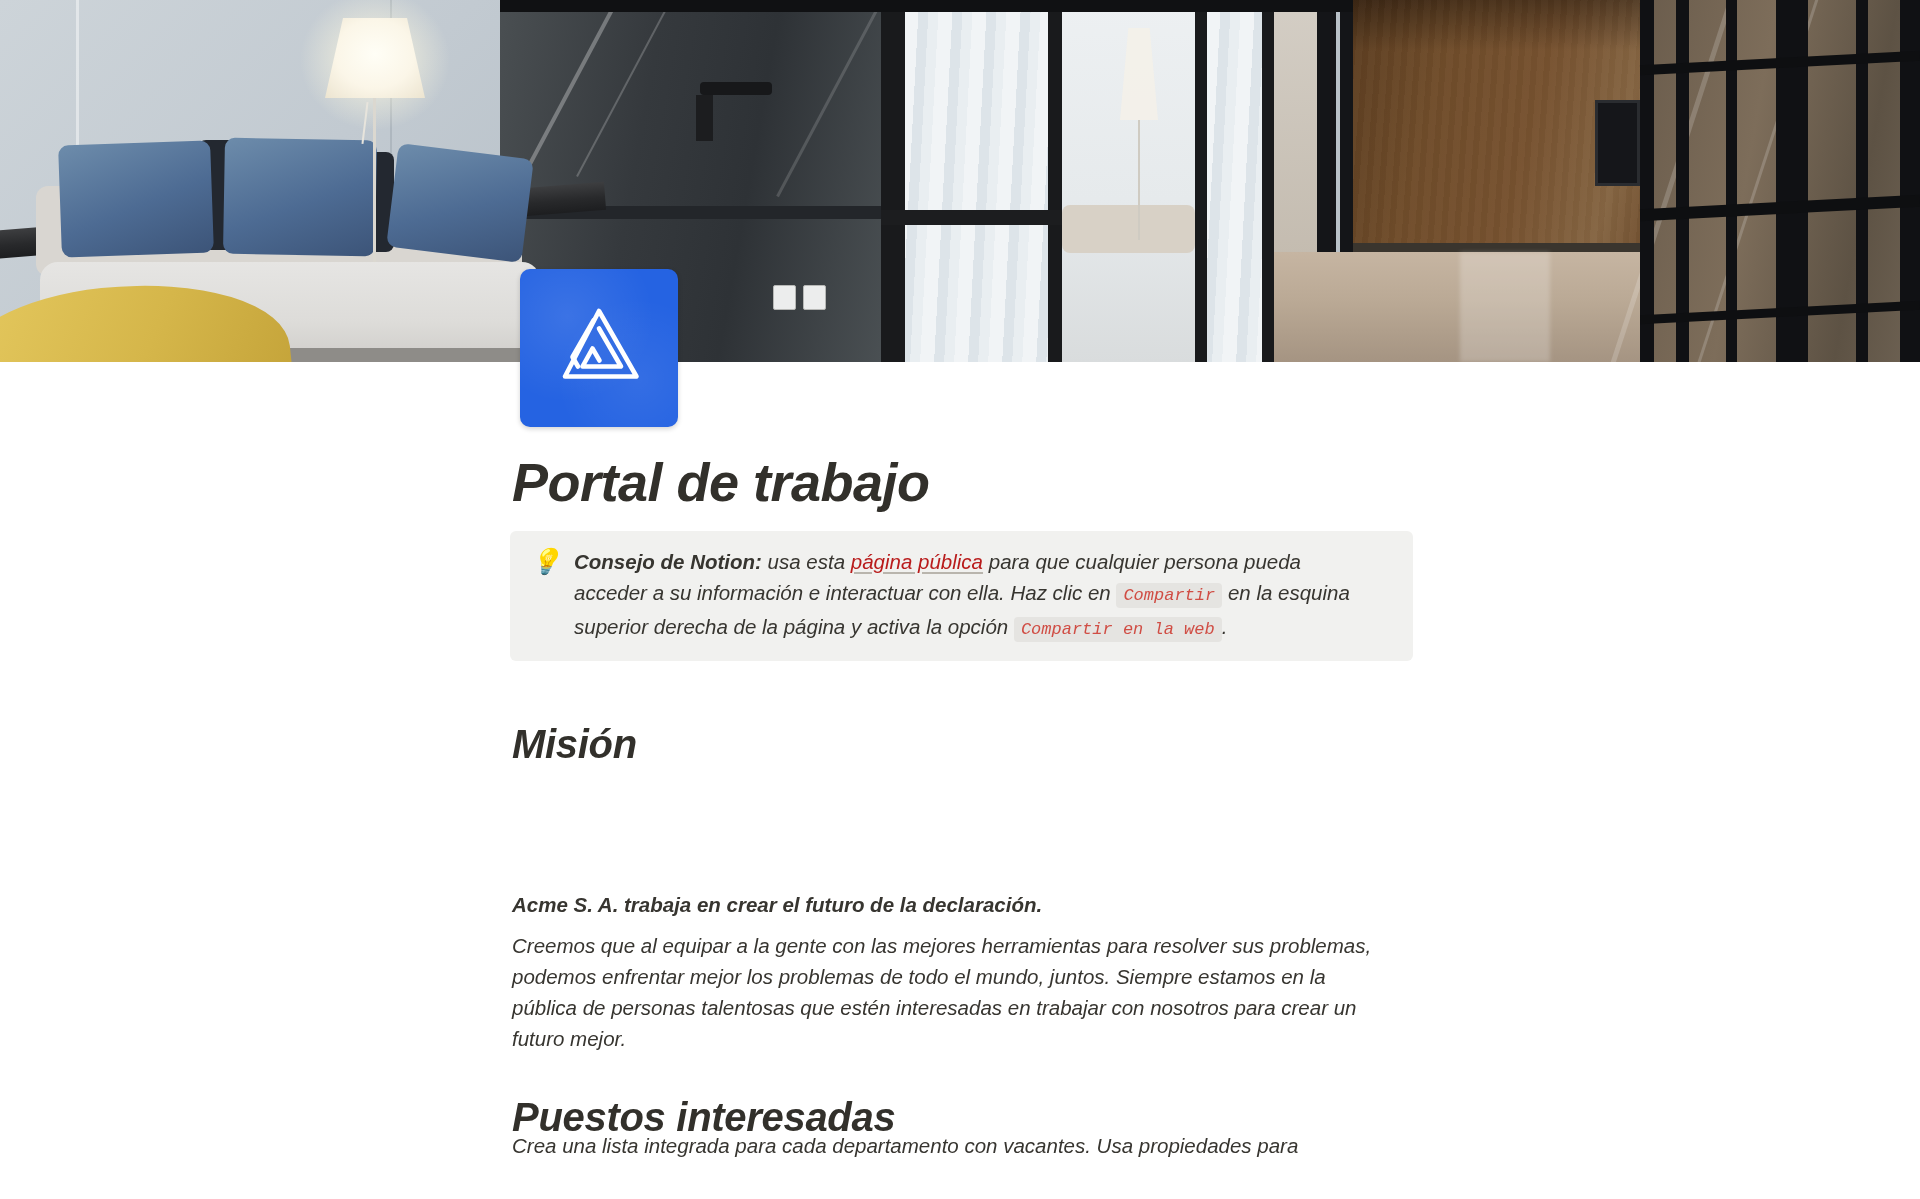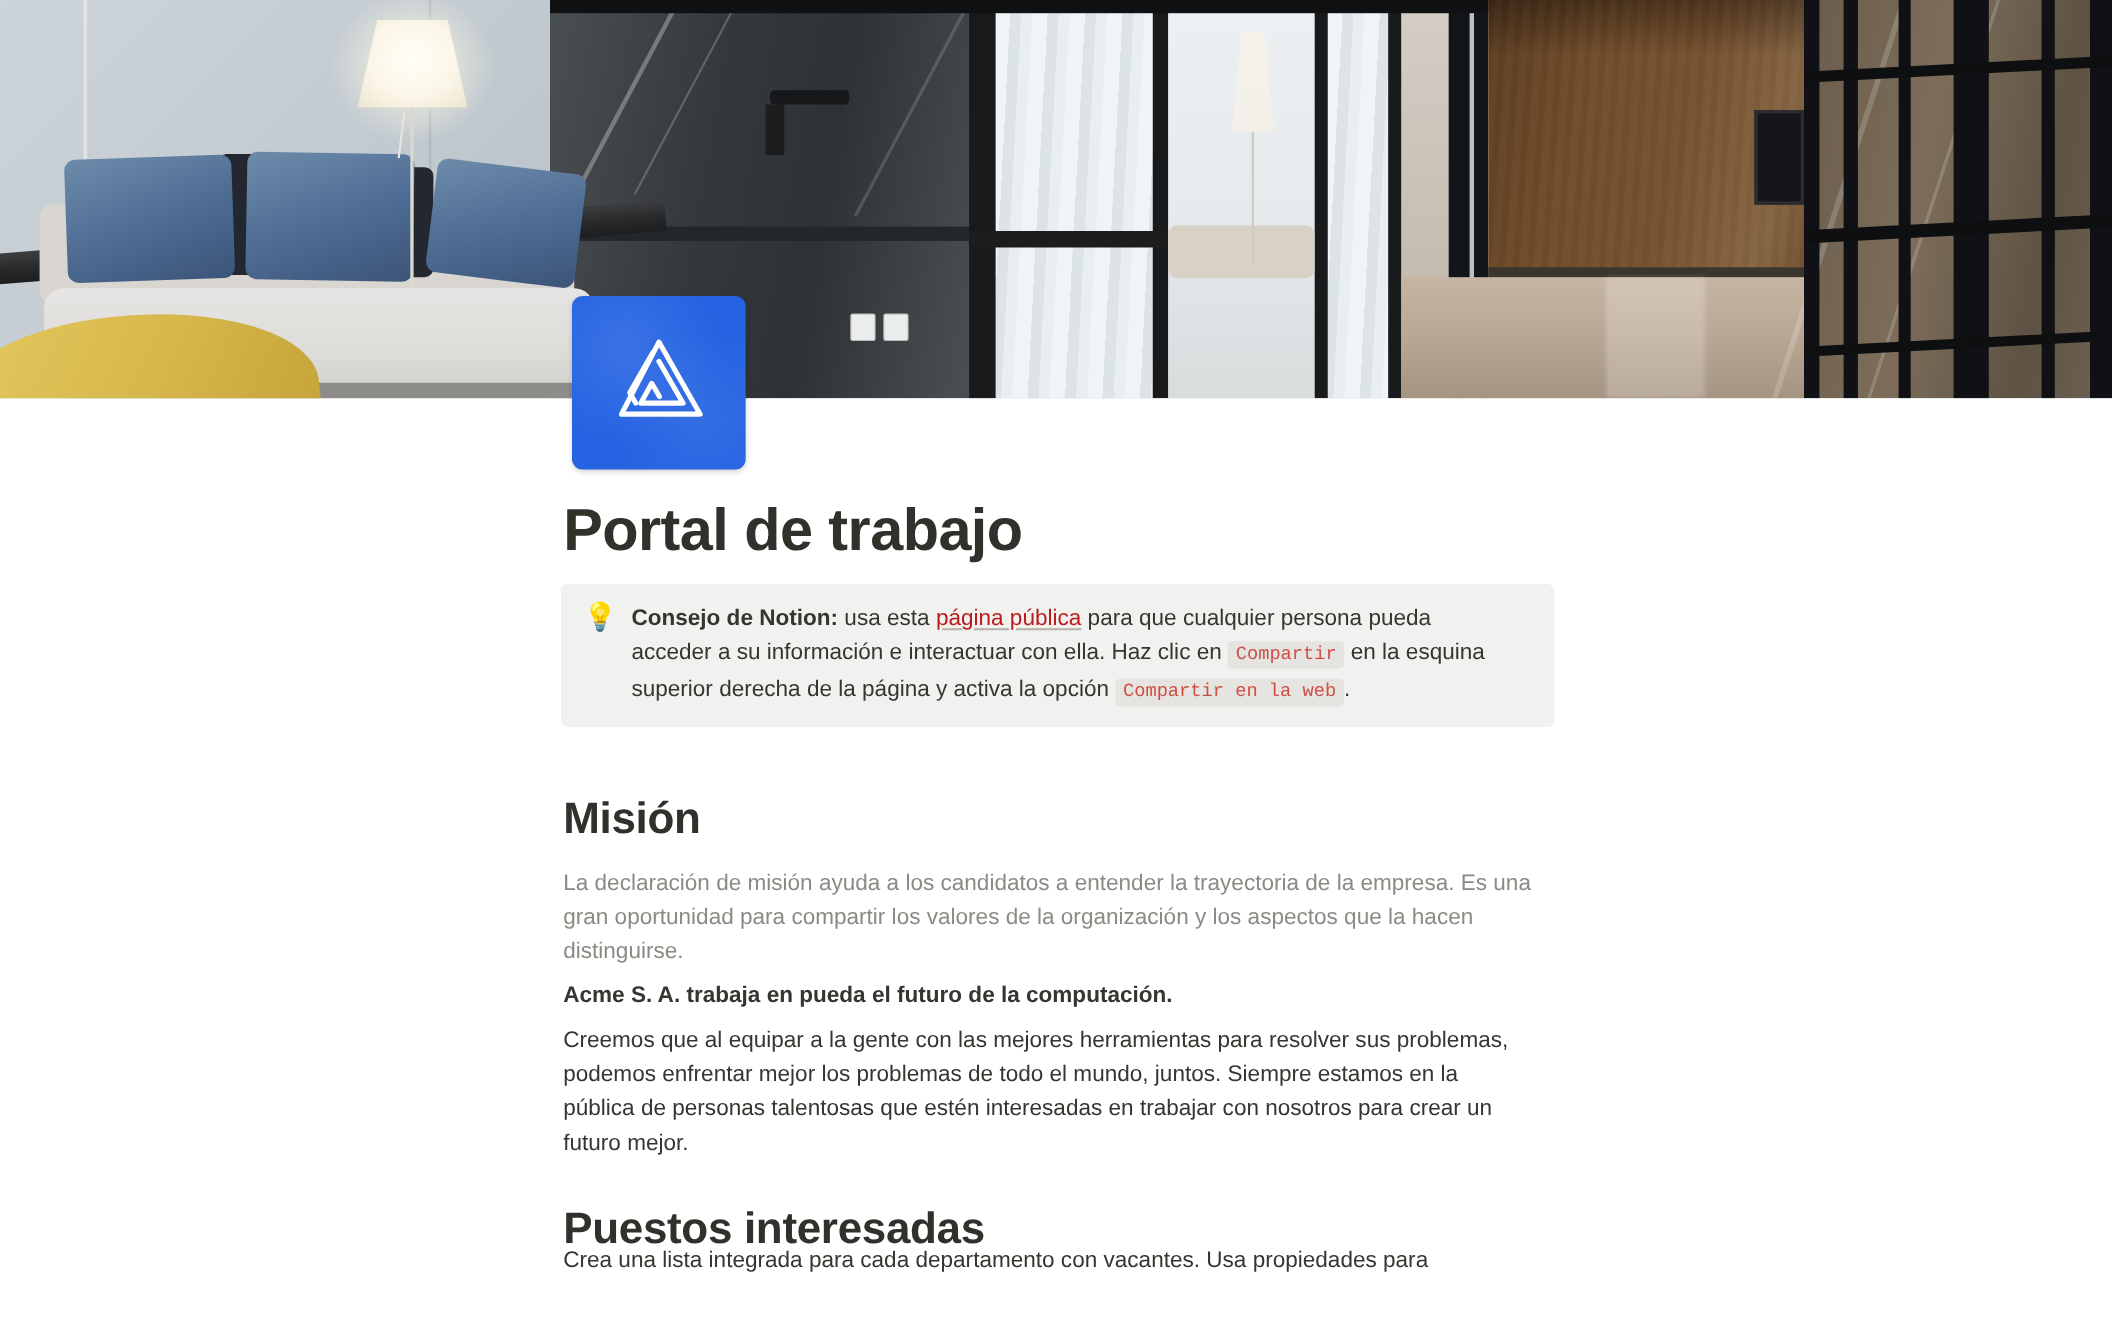--- a/index.html
+++ b/index.html
@@ -1,18 +1,18 @@
 <!DOCTYPE html>
 <html><head>
 <meta charset="utf-8">
 <style>
   * { margin:0; padding:0; box-sizing:border-box; }
   html,body { background:#fff; }
   body { font-family:"Liberation Sans", sans-serif; color:#373530; }
-  .canvas { position:relative; width:1920px; height:1199px; overflow:hidden; background:#fff; }
+  .canvas { position:relative; width:1920px; height:1199px; overflow:hidden; background:#fff;font-style:italic; }
 
   
   .cover { position:absolute; left:0; top:0; width:1920px; height:362px; overflow:hidden; background:#b9c1c8; }
   .cover * { position:absolute; }
   .wall { left:0; top:0; width:700px; height:362px;
           background:linear-gradient(135deg,#cdd4d9 0%,#c2cad1 45%,#b2bcc4 100%); }
   .wall-seam { left:76px; top:0; width:3px; height:362px; background:rgba(255,255,255,.45); }
   .wall-seam2 { left:390px; top:0; width:2px; height:200px; background:rgba(120,130,138,.25); }
 
   
@@ -224,20 +224,19 @@
   </div>
 
   <h1 class="page-title">Portal de trabajo</h1>
 
   <div class="callout">
     <div class="callout-emoji">💡</div>
     <div class="callout-text"><b>Consejo de Notion:</b><span> usa esta </span><span class="inline-link">página pública</span><span> para que cualquier persona pueda acceder a su información e interactuar con ella. Haz clic en </span><span class="code">Compartir</span><span> en la esquina superior derecha de la página y activa la opción </span><span class="code">Compartir en la web</span><span>.</span></div>
   </div>
 
   <h2 class="h2 h2-mission">Misión</h2>
-  <p class="para para-gray mission-desc">La declaración de misión ayuda a los candidatos a entender la trayectoria de la empresa. Es una gran oportunidad para compartir los valores de la organización y los aspectos que la hacen distinguirse.</p>
-  <p class="para para-bold mission-statement">Acme S. A. trabaja en pueda el futuro de la computación.</p>
+  <p class="para para-bold mission-statement">Acme S. A. trabaja en crear el futuro de la declaración.</p>
   <p class="para mission-body">Creemos que al equipar a la gente con las mejores herramientas para resolver sus problemas, podemos enfrentar mejor los problemas de todo el mundo, juntos. Siempre estamos en la pública de personas talentosas que estén interesadas en trabajar con nosotros para crear un futuro mejor.</p>
 
   <h2 class="h2 h2-positions">Puestos interesadas</h2>
   <p class="para positions-intro">Crea una lista integrada para cada departamento con vacantes. Usa propiedades para</p>
 
 </div>
 
 </body></html>

